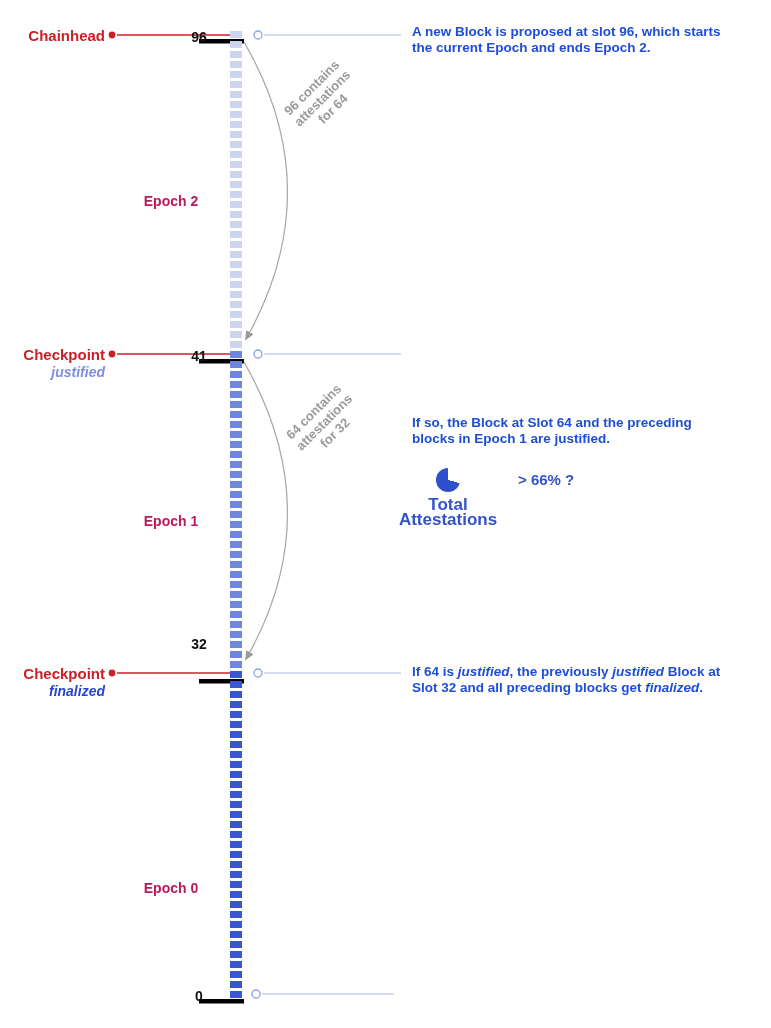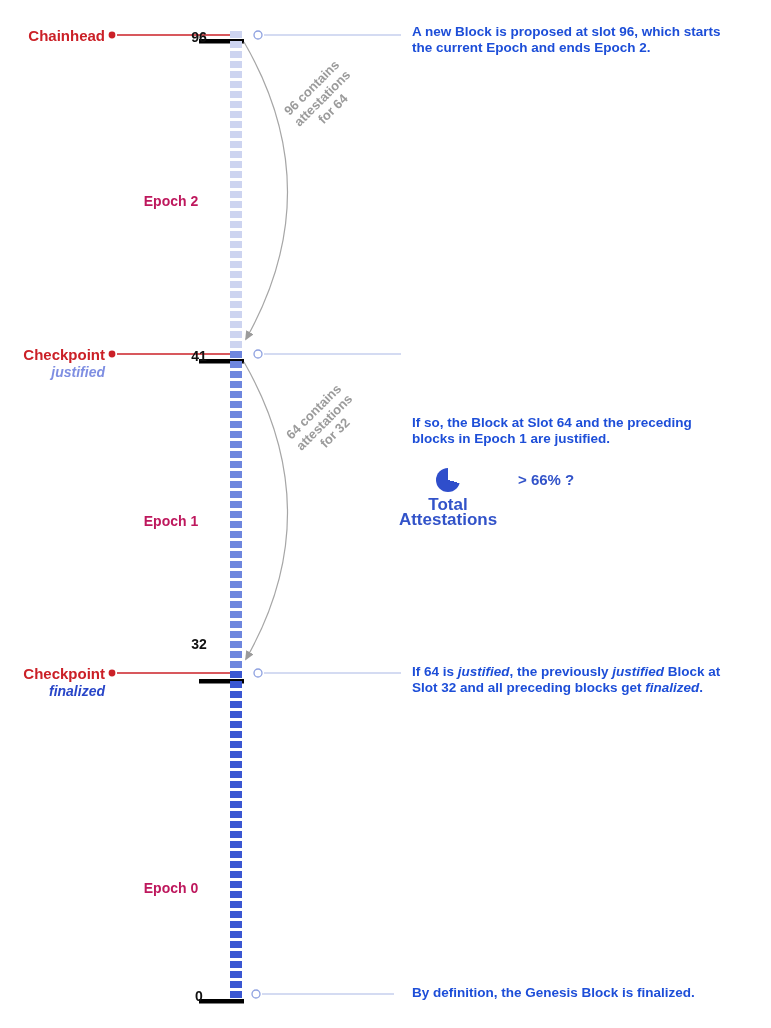--- a/index.html
+++ b/index.html
@@ -109,15 +109,14 @@
   <div class="abs annot" style="top:415px;">If so, the Block at Slot 64 and the preceding
 blocks in Epoch 1 are justified.</div>
 
   <div class="abs pie"></div>
   <div class="abs threshold">&gt; 66% ?</div>
   <div class="abs pie-caption">Total
 Attestations</div>
 
   <div class="abs annot" style="top:664px;">If 64 is <i>justified</i>, the previously <i>justified</i> Block at
 Slot 32 and all preceding blocks get <i>finalized</i>.</div>
-  <div class="abs annot" style="top:985px;">By definition, the Genesis Block is finalized.</div>
 
 </div>
 
 </body></html>

